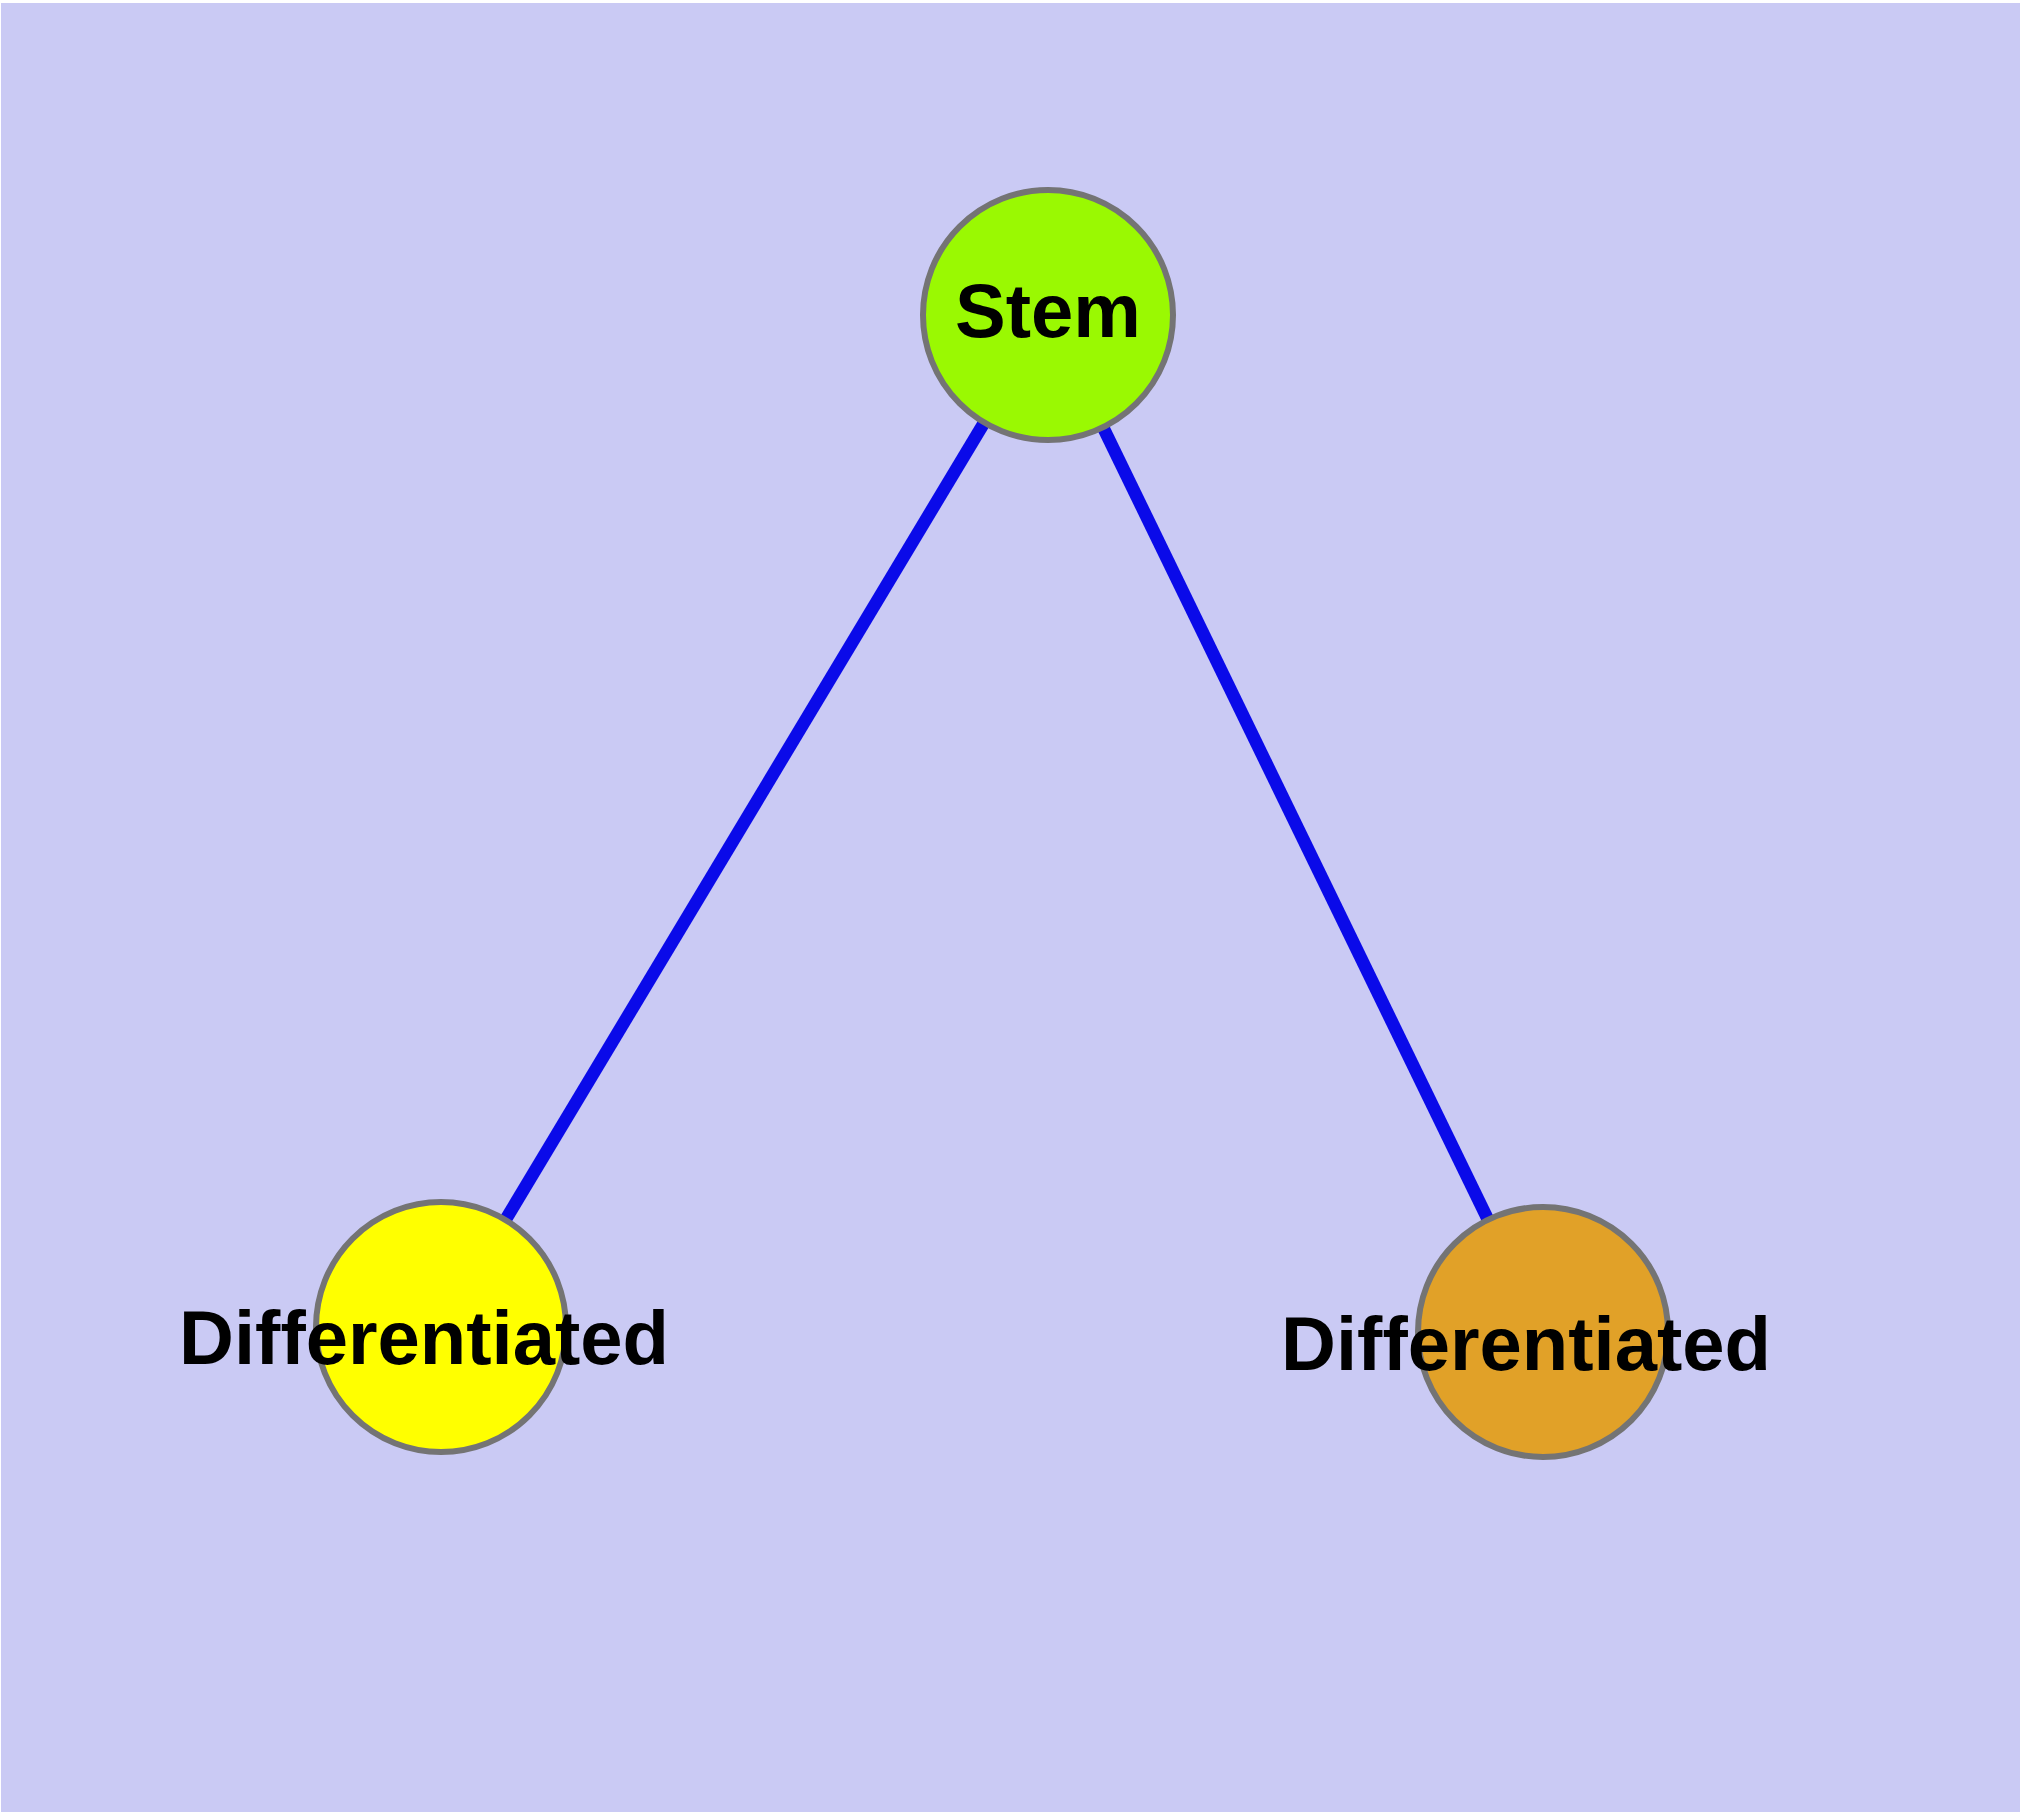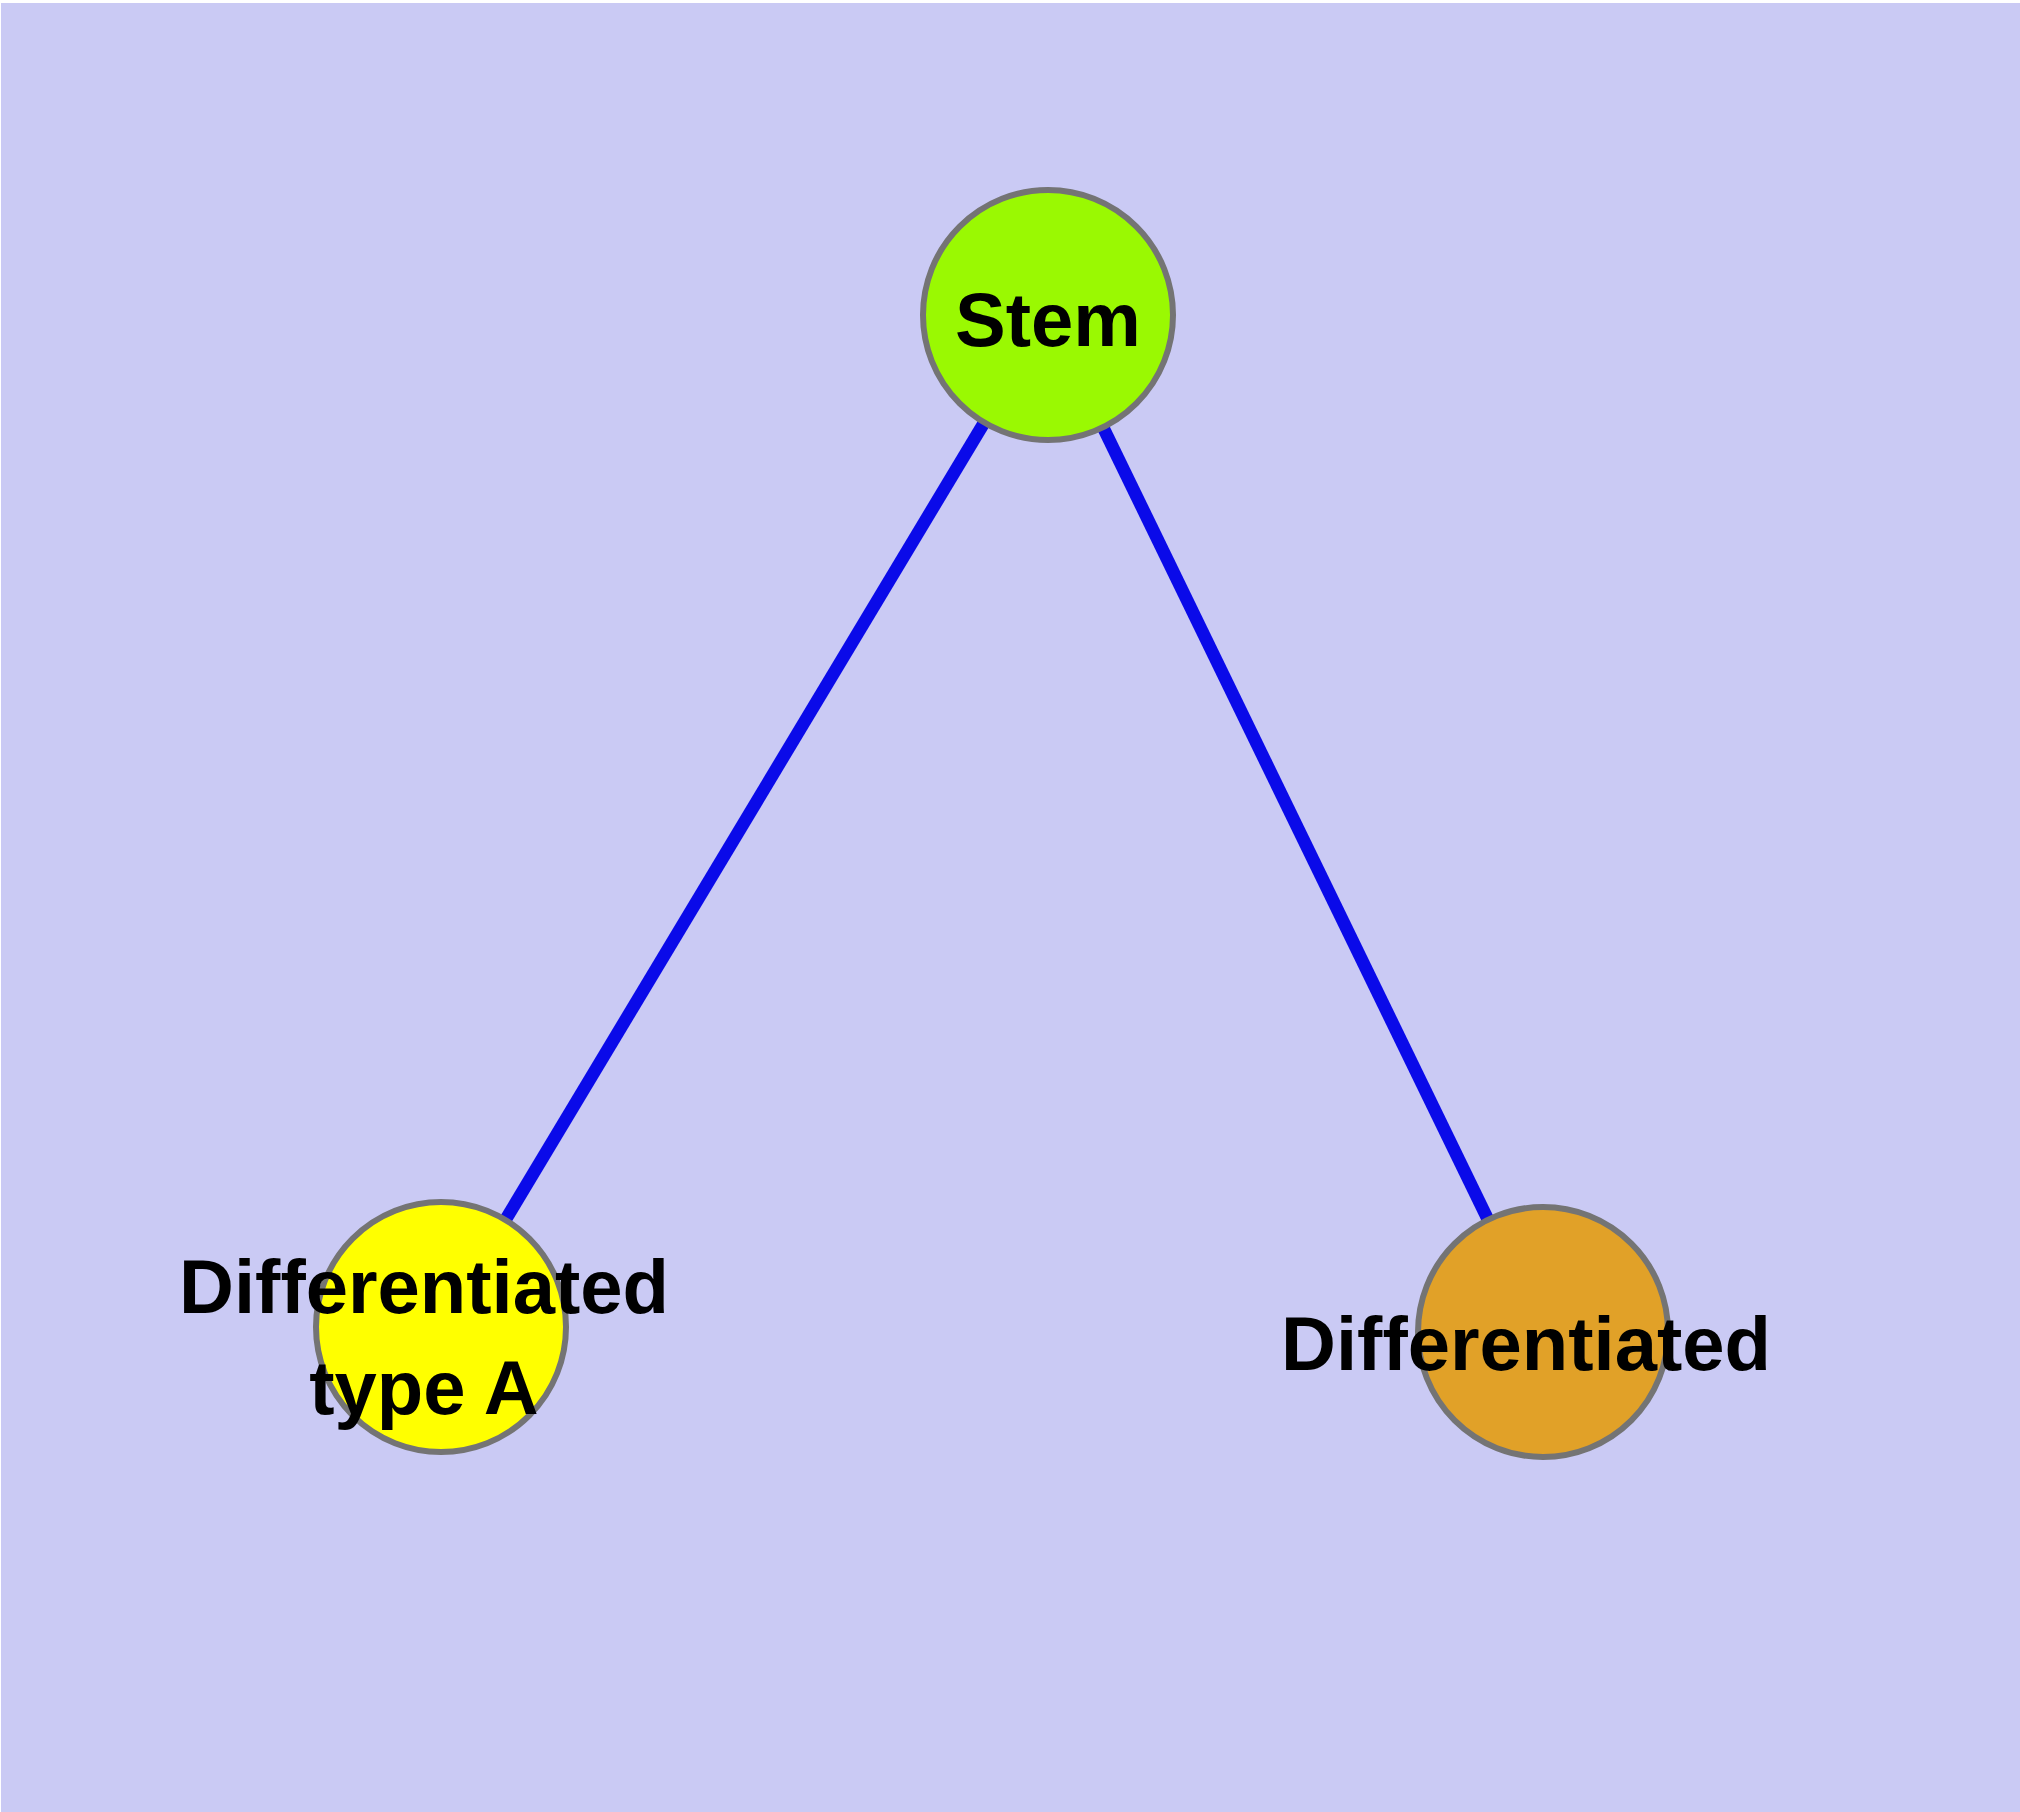--- a/index.html
+++ b/index.html
@@ -58,27 +58,26 @@
 
   <svg class="edge-layer" viewBox="0 0 2384 2138" xmlns="http://www.w3.org/2000/svg">
     <line x1="1237" y1="372" x2="520" y2="1566" stroke="#0A0AE9" stroke-width="15"></line>
     <line x1="1237" y1="372" x2="1820" y2="1572" stroke="#0A0AE9" stroke-width="15"></line>
   </svg>
 
   <div class="node" style="left: 920px; top: 187px; height: 256px; width: 256px; background: rgb(154, 249, 2); border-color: rgb(116, 116, 116);"></div>
   <div class="node" style="left: 313px; top: 1199px; height: 256px; width: 256px; background: rgb(255, 255, 0); border-color: rgb(116, 116, 116);"></div>
   <div class="node" style="left: 1415px; top: 1204px; height: 256px; width: 256px; background: rgb(225, 161, 40); border-color: rgb(116, 116, 116);"></div>
 
-  <div class="node-label" style="left: 1048px; top: 319px;">
+  <div class="node-label" style="left: 1048px; top: 310px;">
     <div>Stem</div>
   </div>
 
   <div class="node-label" style="left: 424px; top: 1337px;">
     <div>Differentiated</div>
-    <div>type A</div>
   </div>
 
   <div class="node-label" style="left: 1526px; top: 1343px;">
     <div>Differentiated</div>
   </div>
 
 </div>
 
 
 </body></html>

